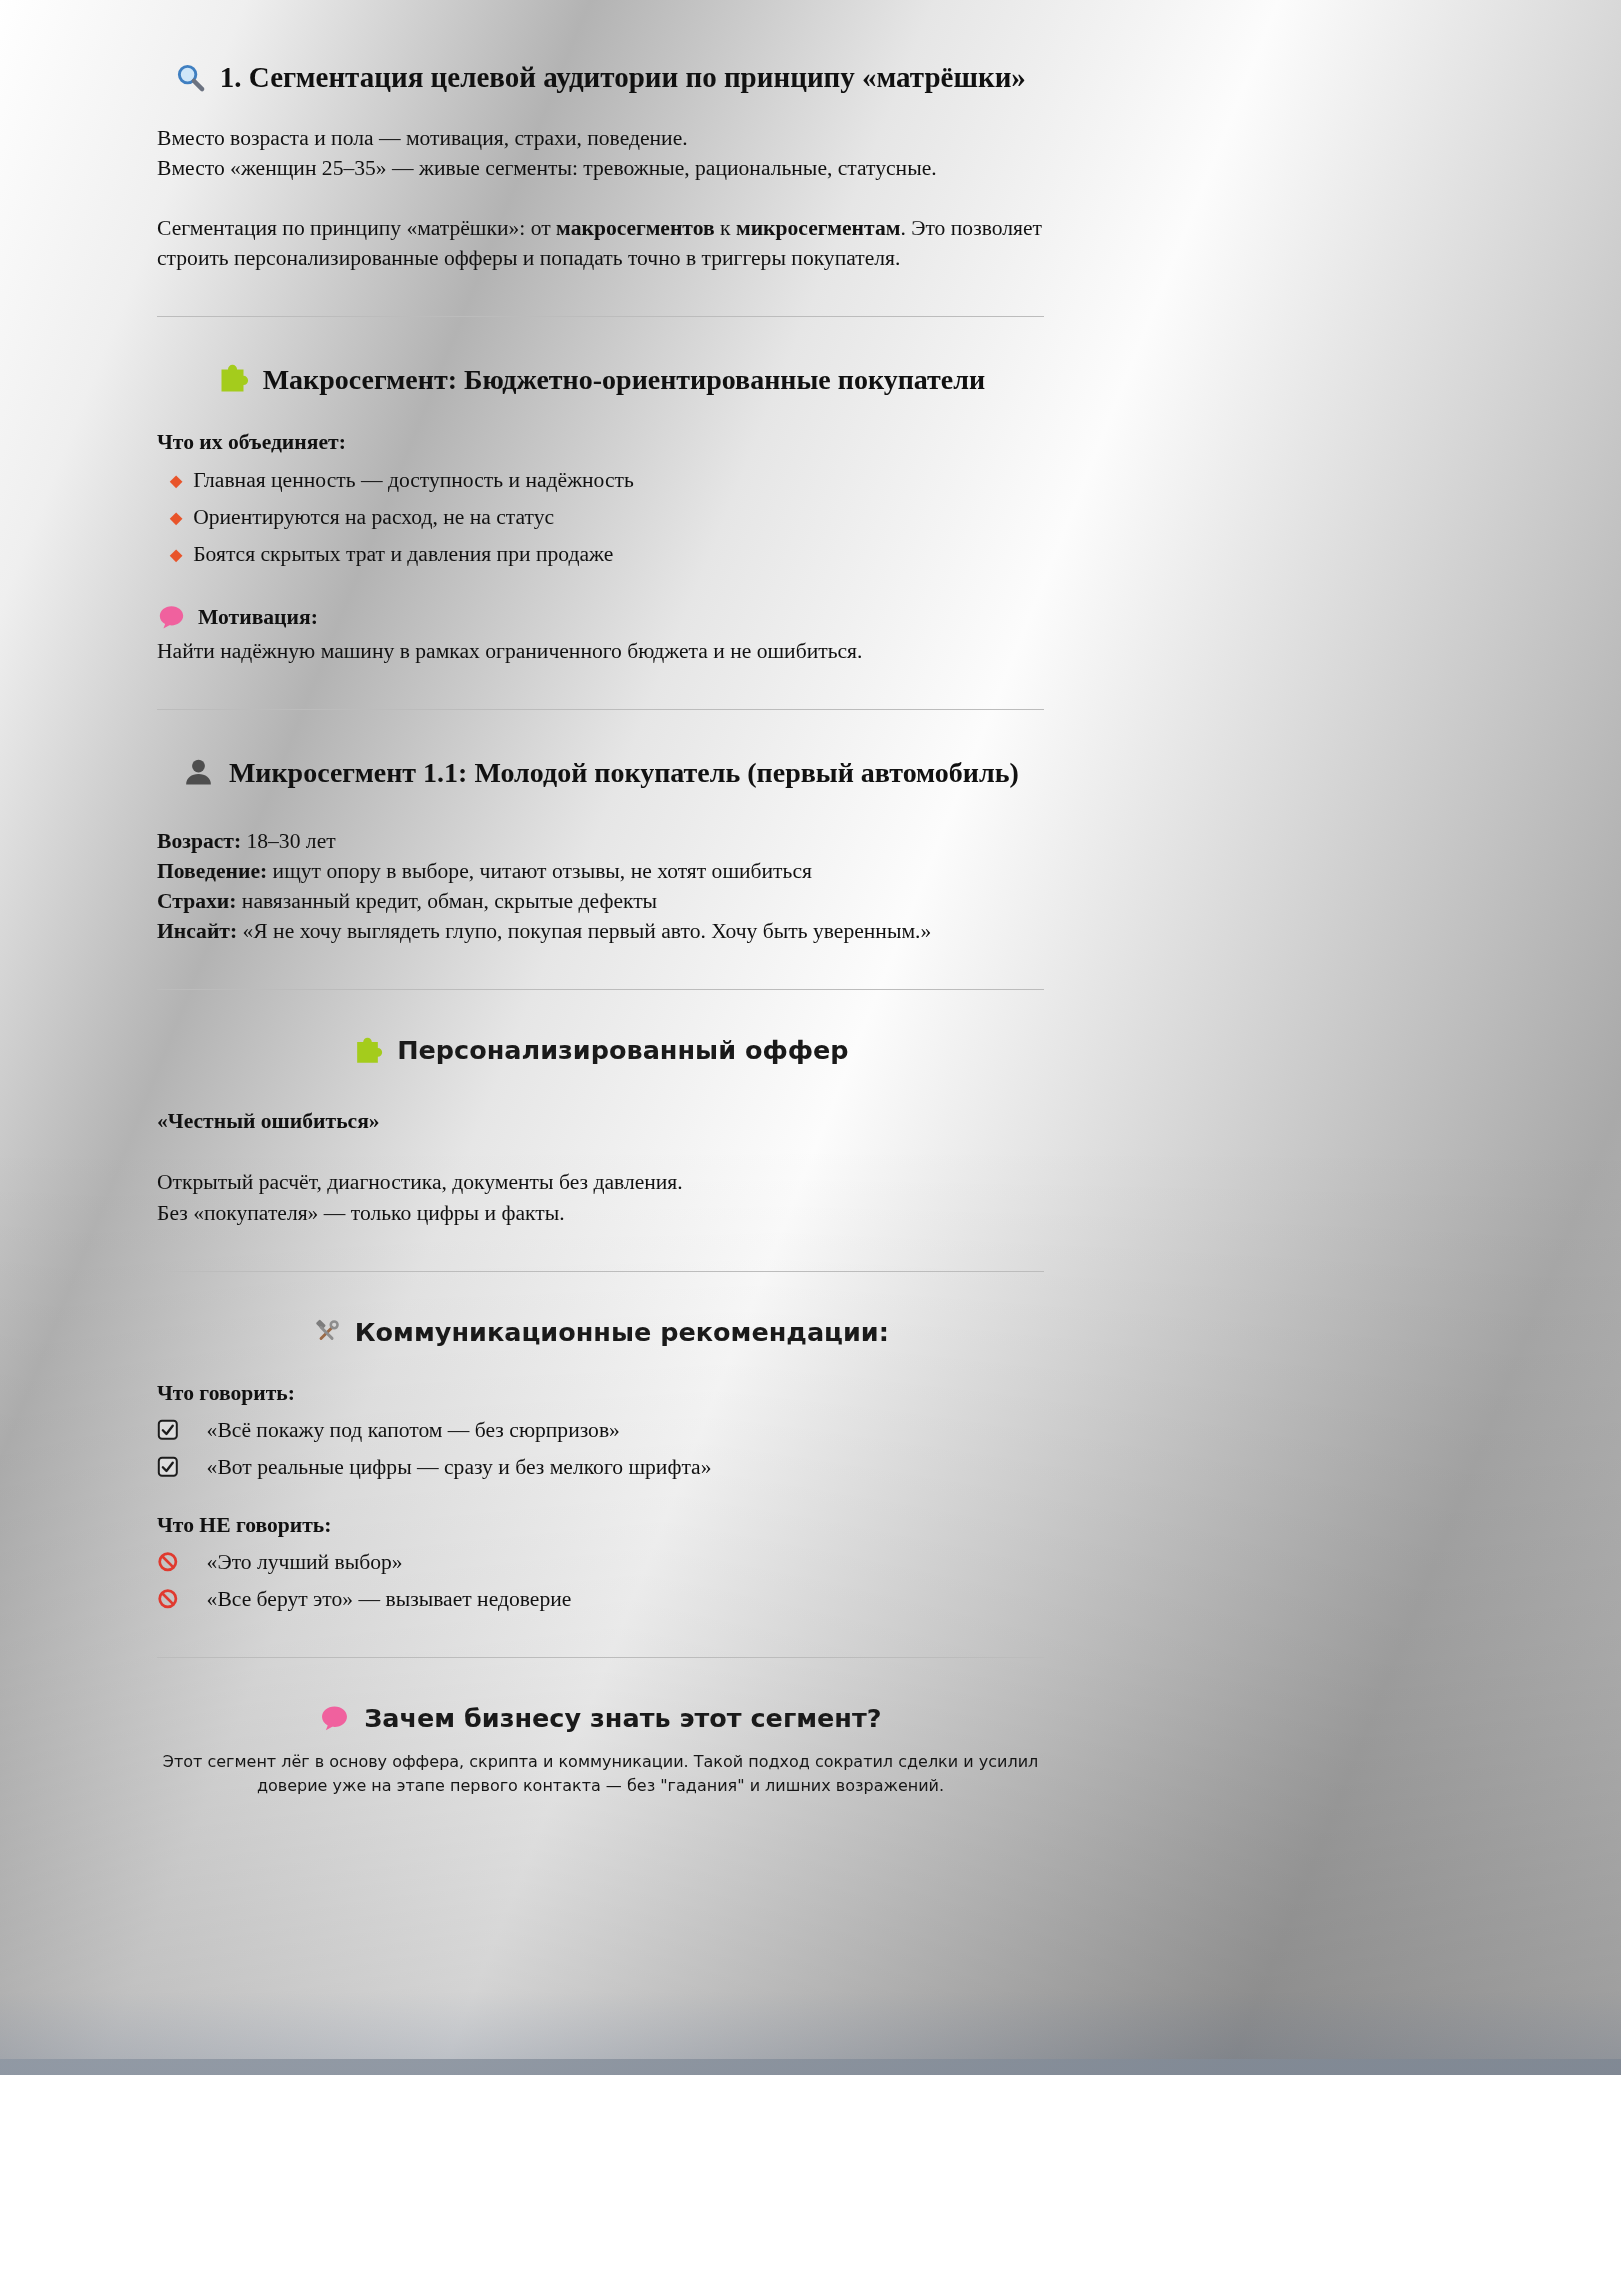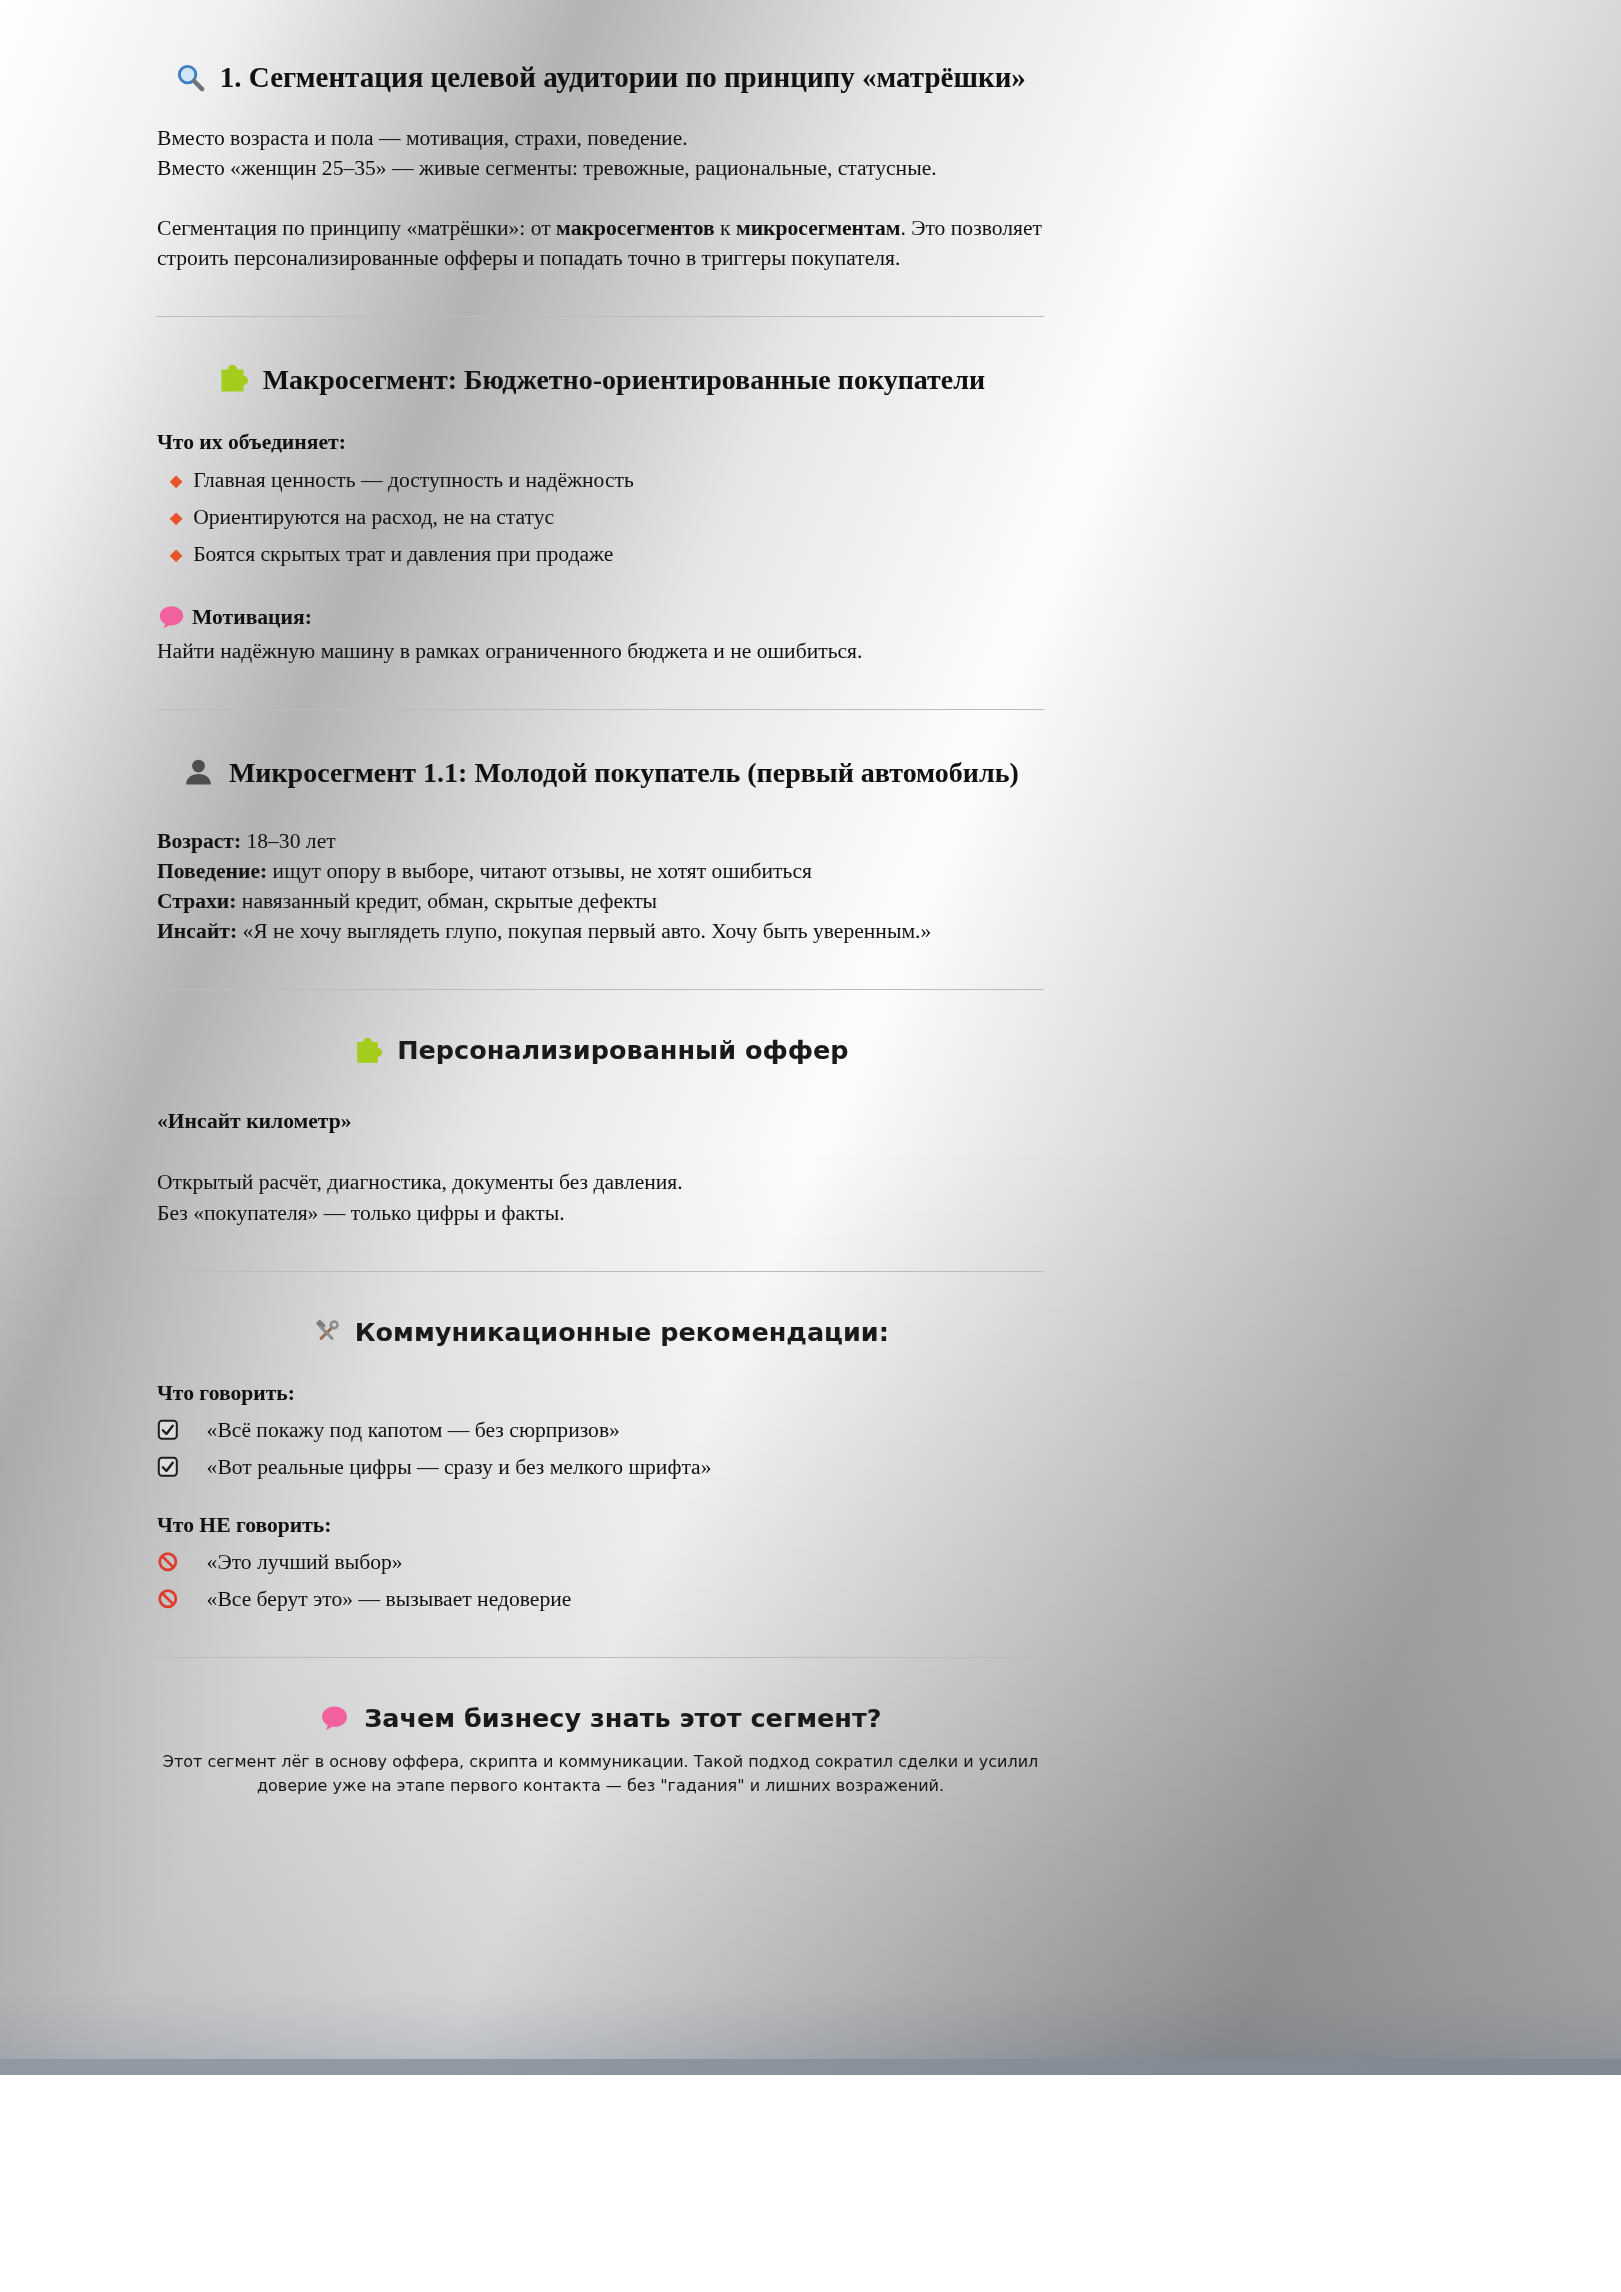--- a/index.html
+++ b/index.html
@@ -57,21 +57,21 @@
   .section-label { font-weight: bold; margin-top: 27.4px; }
 
   .diamond-list { list-style: none; margin: 7.8px 0 0; padding: 0 0 0 13.7px; }
   .diamond-list li { display: flex; align-items: baseline; gap: 13.7px; margin-bottom: 6.9px; }
   .diamond {
     width: 8.8px; height: 8.8px; flex: none;
     background: #e8542a;
     transform: rotate(45deg) translateY(-1px);
   }
 
-  .label-row { display: flex; align-items: center; gap: 6px; margin-top: 33px; font-weight: bold; }
+  .label-row { display: flex; align-items: center; gap: 12px; margin-top: 33px; font-weight: bold; }
   .label-row + .body { margin-top: 3.9px; }
 
   .profile-rows { margin-top: 33px; }
   .profile-rows p { margin: 0; }
 
   .offer-name { font-weight: bold; margin-top: 37px; }
   .offer-lines { margin-top: 31px; }
 
   .icon-item { display: flex; align-items: center; gap: 28px; margin-top: 6.9px; }
   .icon-item .txt { font-family: "Liberation Serif", serif; }
@@ -175,21 +175,21 @@
 
     <h2 class="heading h-sans">
       <span class="icon">
         <svg width="31" height="31" viewBox="0 0 36 36">
           <path d="M6 7 h7 a5 5 0 0 1 10 0 h7 v7 a5 5 0 0 1 0 10 v7 h-24 z" fill="#a4cc1c"></path>
         </svg>
       </span>
       <span>Персонализированный оффер</span>
     </h2>
 
-    <p class="offer-name">«Инсайт километр»</p>
+    <p class="offer-name">«Честный ошибиться»</p>
     <div class="offer-lines">
       <p class="body">Открытый расчёт, диагностика, документы без давления.</p>
       <p class="body">Без «покупателя» — только цифры и факты.</p>
     </div>
 
     <hr class="divider">
 
     <h2 class="heading h-sans">
       <span class="icon">
         <svg width="29" height="29" viewBox="0 0 36 36">

